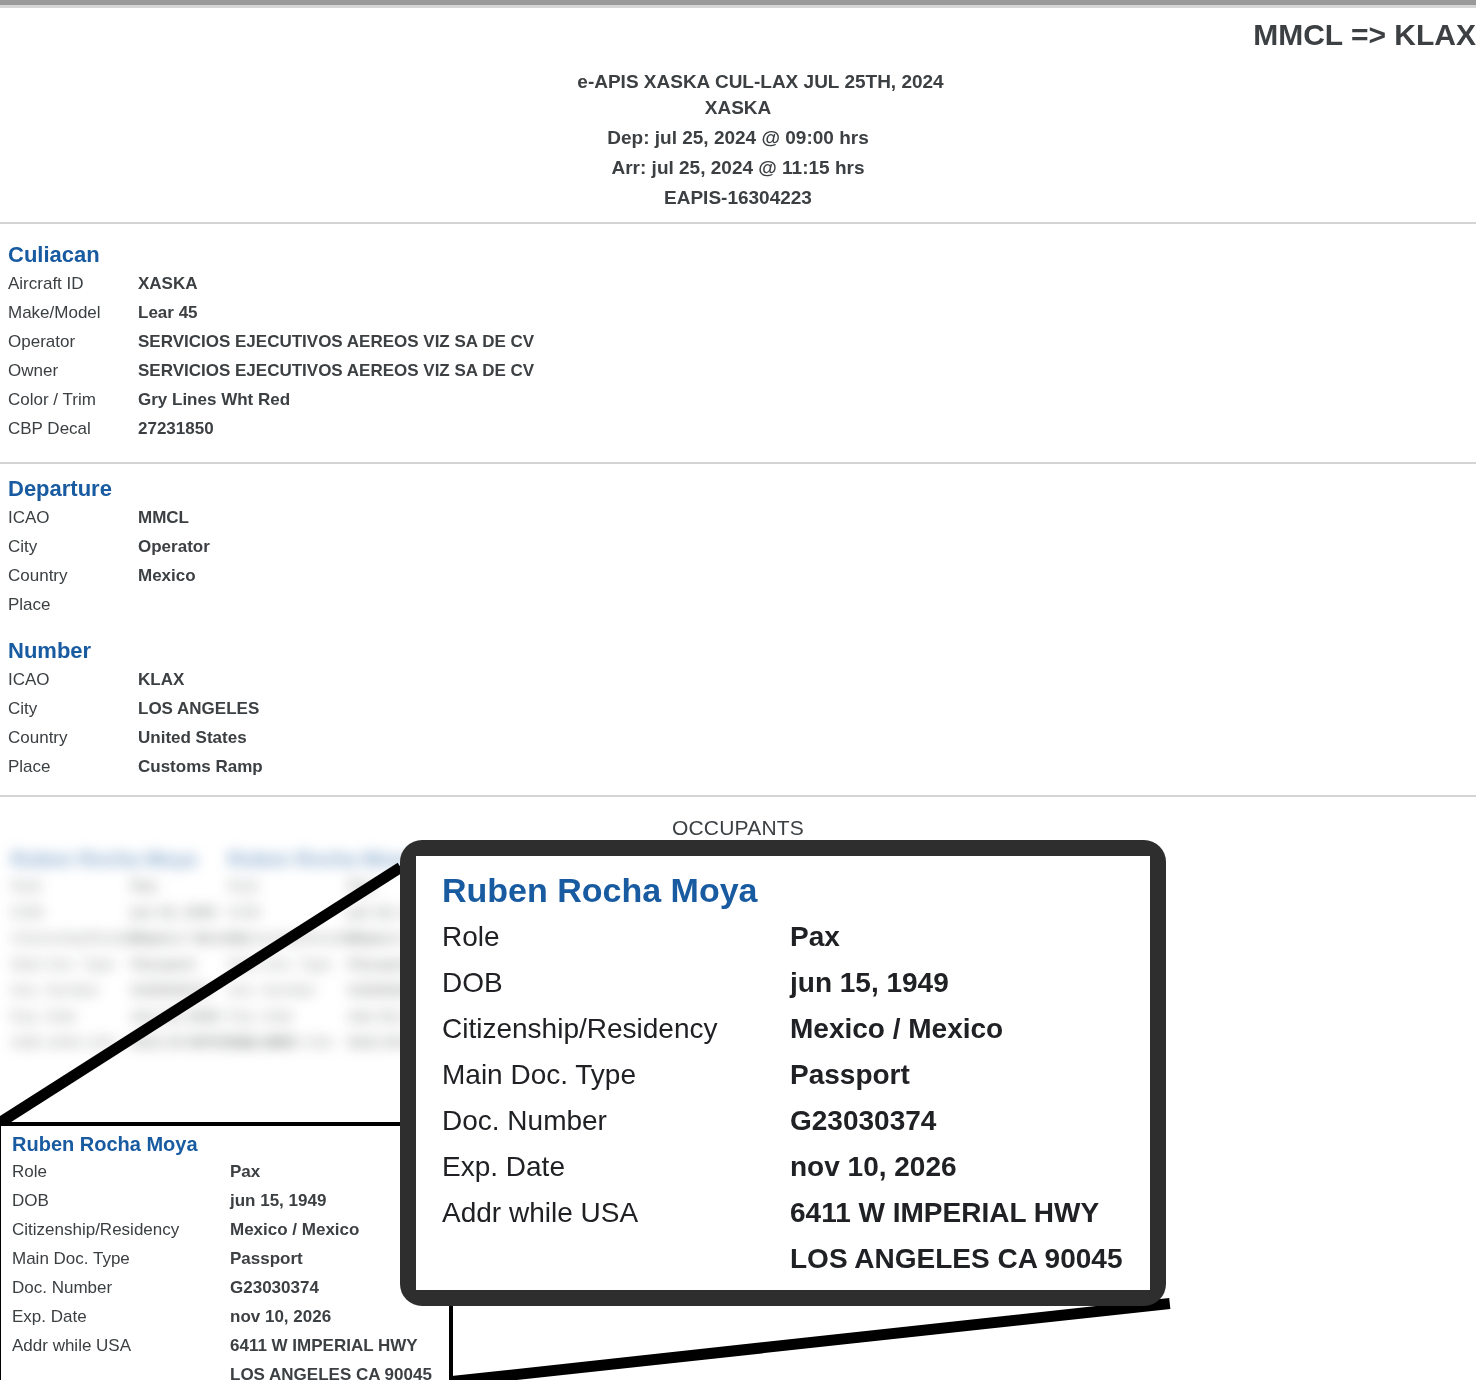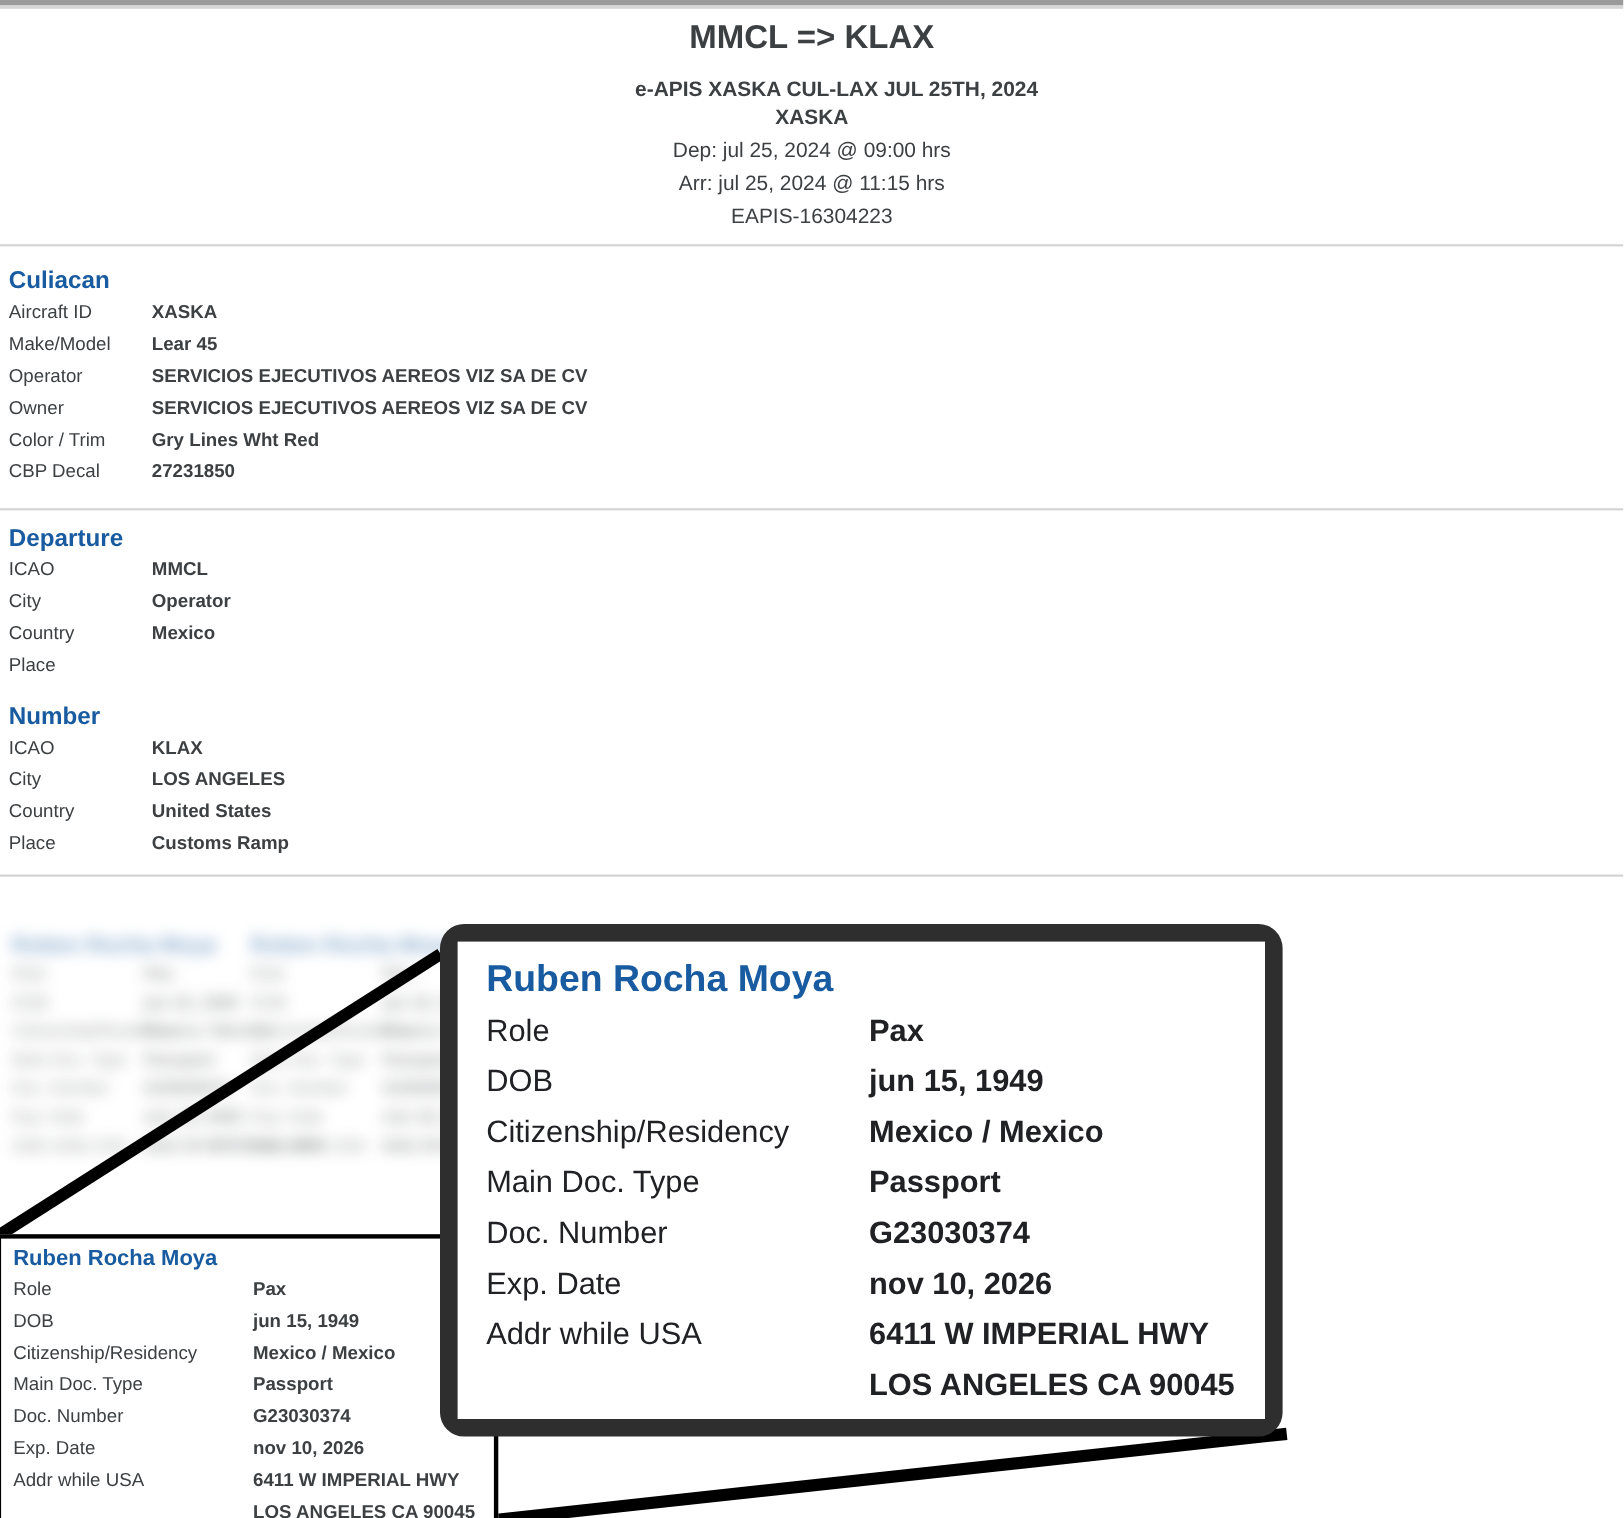--- a/index.html
+++ b/index.html
@@ -33,34 +33,35 @@
     position: absolute; top: 10px; left: 0;
     width: 1476px;
     text-align: center;
     color: #3c4043;
   }
   .doc-title {
     font-size: 30px; font-weight: bold;
     letter-spacing: 0px;
     margin: 8px 0 0 0;
     color: #3c4043;
+    text-align: right;
   }
   .doc-sub1 {
     font-size: 19px; font-weight: bold;
     margin-top: 19px;
     color: #3c4043;
     padding-left: 45px;
   }
   .doc-sub2 {
     font-size: 19px; font-weight: bold;
     margin-top: 4px;
     color: #3c4043;
   }
   .doc-line {
-    font-size: 19px; font-weight: normal;
+    font-size: 19px; font-weight: bold;
     margin-top: 8px;
     color: #3c4043;
   }
 
   
   .rule {
     position: absolute; left: 0;
     width: 1476px; height: 2px;
     background: #d4d4d4;
   }
@@ -282,20 +283,21 @@
     <div class="row">
       <span class="lab">Country</span><span class="val">United States</span>
     </div>
     <div class="row">
       <span class="lab">Place</span><span class="val">Customs Ramp</span>
     </div>
   </div>
 
   <div class="rule" style="top:795px"></div>
 
+  <div class="occ-banner" style="top:816px">OCCUPANTS</div>
 
   <div class="blur-wrap">
     <div class="blur-card" style="left:11px; top:3px; width:215px;">
       <div class="bt">Ruben Rocha Moya</div>
       <div class="br"><span class="bl">Role</span><span class="bv">Pax</span></div>
       <div class="br"><span class="bl">DOB</span><span class="bv">jun 15, 1949</span></div>
       <div class="br"><span class="bl">Citizenship/Residency</span><span class="bv">Mexico / Mexico</span></div>
       <div class="br"><span class="bl">Main Doc. Type</span><span class="bv">Passport</span></div>
       <div class="br"><span class="bl">Doc. Number</span><span class="bv">G23030374</span></div>
       <div class="br"><span class="bl">Exp. Date</span><span class="bv">nov 10, 2026</span></div>

